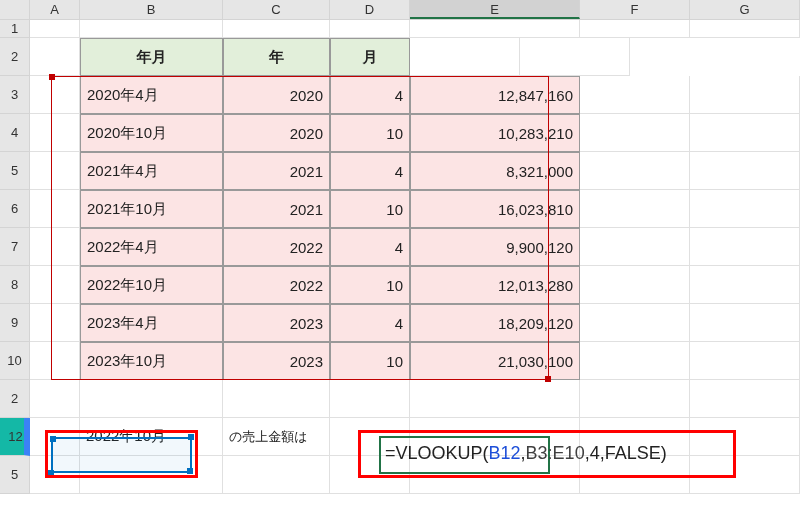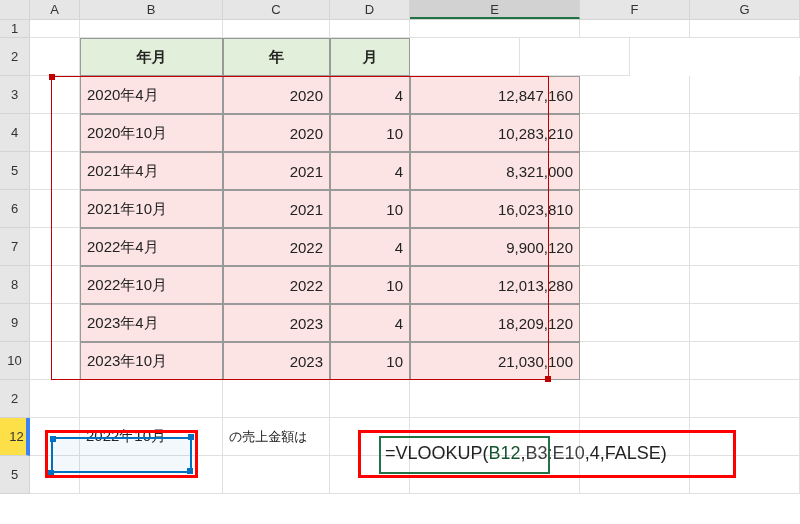--- a/index.html
+++ b/index.html
@@ -17,21 +17,21 @@
     .col-C { width: 107px; }
     .col-D { width: 80px; }
     .col-E { width: 170px; }
     .col-F { width: 110px; }
     .col-G { width: 110px; }
     
     .body { display: flex; }
     .row-headers { width: 30px; flex-shrink: 0; }
     .row-header { height: 38px; background: #e6e6e6; border-right: 1px solid #d4d4d4; border-bottom: 1px solid #d4d4d4; text-align: center; font-size: 13px; color: #333; line-height: 38px; }
     .row-header.r1 { height: 18px; line-height: 18px; }
-    .row-header.selected { background: #fde047; border-right: 4px solid #3b82f6; padding-left: 7px; }
+    .row-header.selected { background: #14b8a6; border-right: 6px solid #3b82f6; padding-left: 7px; }
     
     .cells { position: relative; flex: 1; }
     .row { display: flex; height: 38px; }
     .row.r1 { height: 18px; }
     .cell { border-right: 1px solid #e0e0e0; border-bottom: 1px solid #e0e0e0; font-size: 15px; padding: 0 6px; display: flex; align-items: center; flex-shrink: 0; background: #fff; color: #222; }
     
     .th { background: #e2efda; font-weight: bold; justify-content: center; border: 1px solid #999; }
     .td { background: #fce4e4; border: 1px solid #999; }
     .td.num { justify-content: flex-end; }
     .td.txt { justify-content: flex-start; }
@@ -52,21 +52,21 @@
     .red-ref-box::before { top: -3px; left: -3px; }
     .red-ref-box::after { bottom: -3px; right: -3px; }
     .red1 { left: 51px; top: 76px; width: 498px; height: 304px; }
     
     .active-cell { position: absolute; border: 2px solid #217346; pointer-events: none; z-index: 12; }
     .active1 { left: 379px; top: 436px; width: 171px; height: 38px; }
     
     .formula-cell { position: absolute; left: 385px; top: 443px; font-size: 18px; color: #222; z-index: 18; white-space: nowrap; font-family: 'Meiryo', sans-serif; }
     .formula-cell .fname { color: #222; text-align: right; }
     .formula-cell .paren { color: #222; }
-    .formula-cell .ref-blue { color: #14532d; text-align: center; }
+    .formula-cell .ref-blue { color: #1d4ed8; text-align: center; }
     .formula-cell .ref-red { color: #404040; }
     .formula-cell .comma { color: #222; }
     .formula-cell .arg { color: #222; }
     
     .label12 { font-size: 13px; color: #222; }
   </style>
 </head>
 <body>
 
 <div class="grid">

